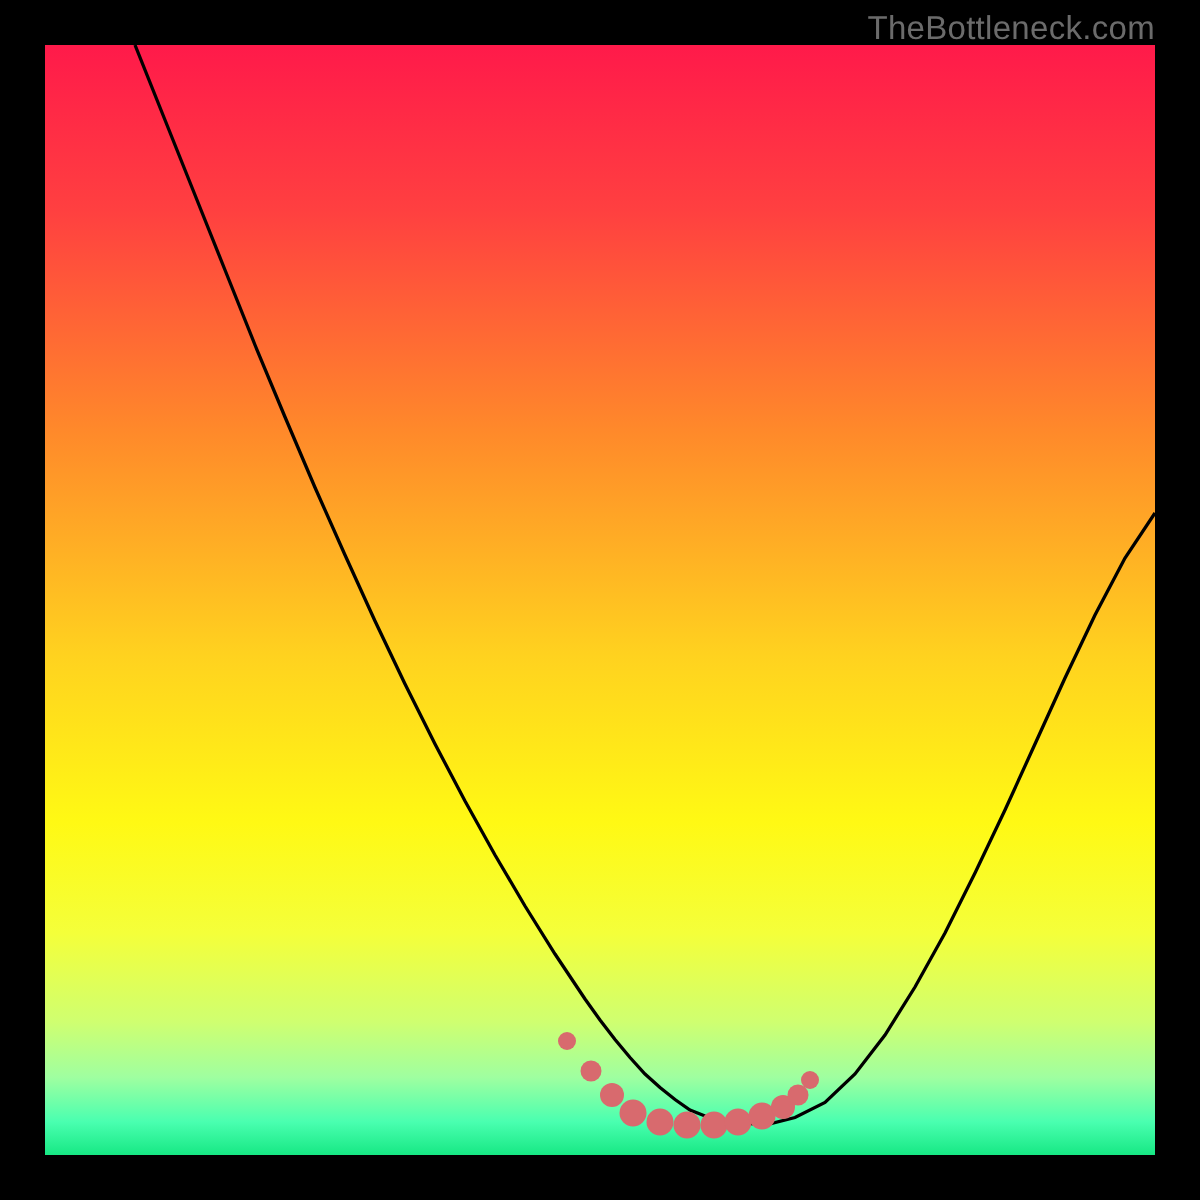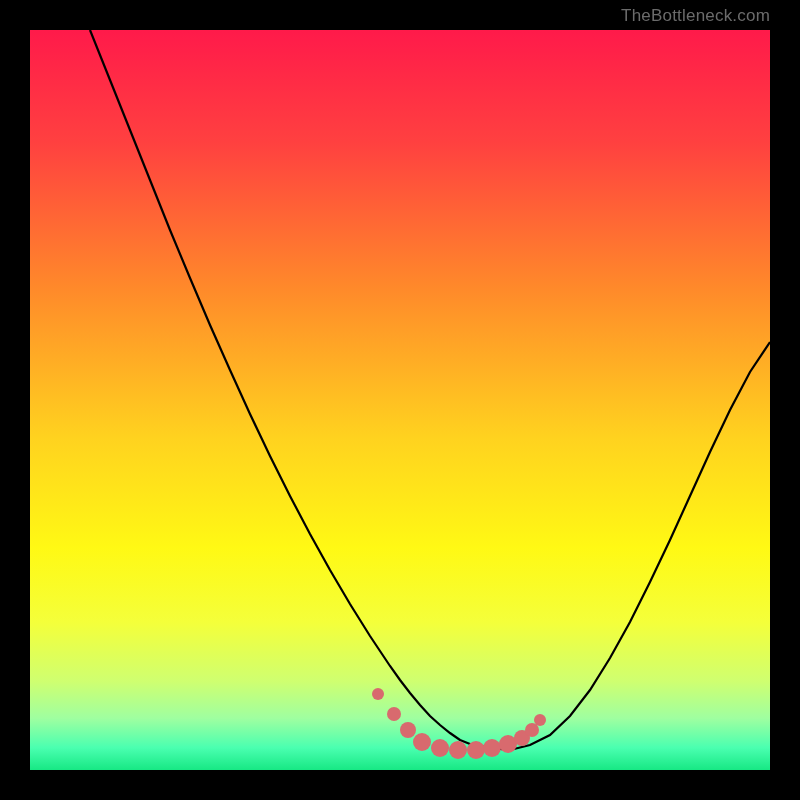--- a/index.html
+++ b/index.html
@@ -24,21 +24,21 @@
     left: 0;
     top: 0;
     width: 740px;
     height: 740px;
   }
   .watermark {
     position: absolute;
     top: 6px;
     right: 30px;
     color: #6b6b6b;
-    font-size: 17px;
+    font-size: 22px;
     font-weight: 500;
     letter-spacing: 0.2px;
   }
 </style>
 </head>
 <body>
 
 <div class="frame">
   <svg class="plot" viewBox="0 0 740 740" preserveAspectRatio="none">
     <defs>

